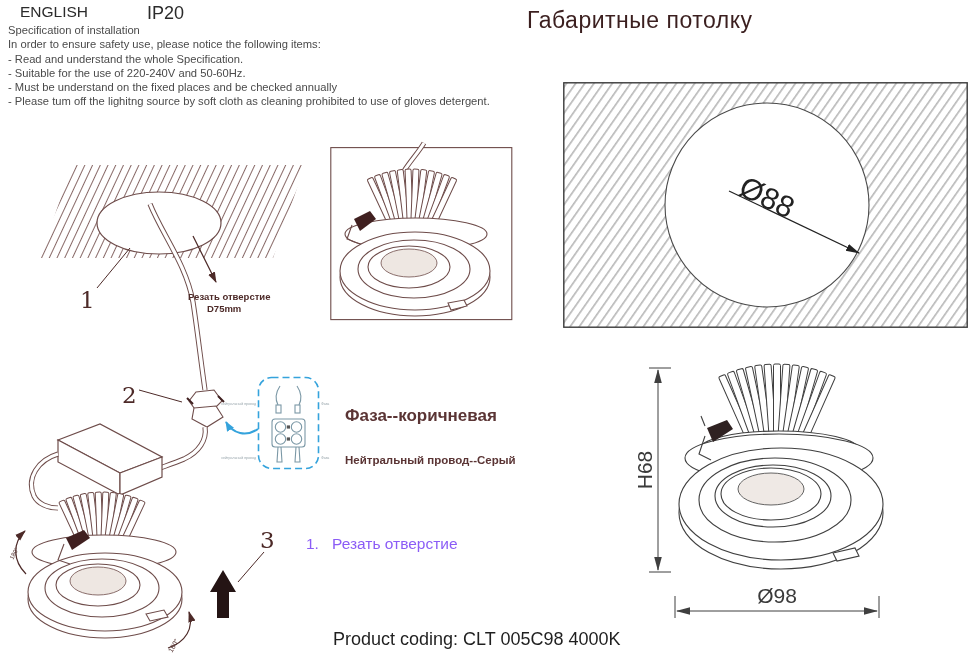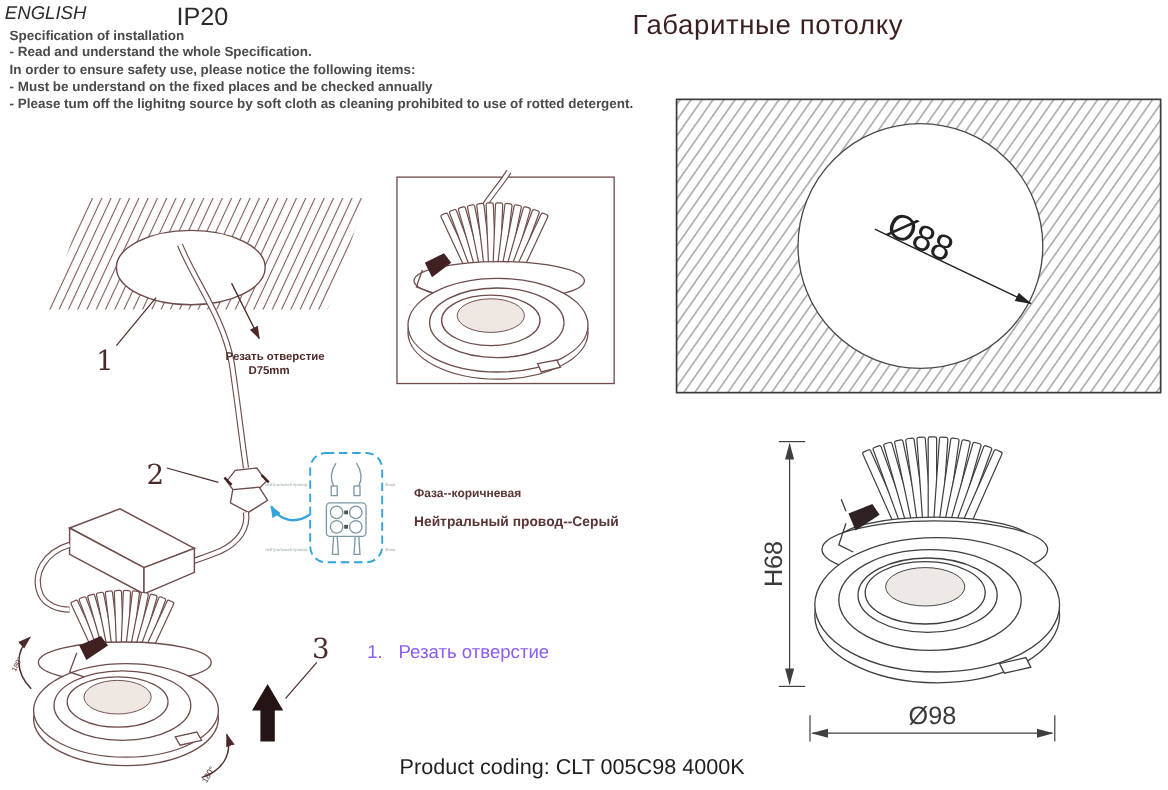--- a/index.html
+++ b/index.html
@@ -1,38 +1,39 @@
 <!DOCTYPE html>
 <html><head>
 <meta charset="utf-8">
 <style>
   html,body{margin:0;padding:0;background:#fff;}
   .page{position:relative;width:973px;height:658px;background:#fff;overflow:hidden;
         font-family:"Liberation Sans",sans-serif;}
   .abs{position:absolute;white-space:nowrap;}
-  .spec div{height:14.3px;font-weight:bold;}
+  .spec div{height:14.3px;}
   .step .n{display:inline-block;width:26px;}
   svg{position:absolute;overflow:visible;}
   svg text{font-family:"Liberation Sans",sans-serif;}
   .serifnum{font-family:"DejaVu Serif","Liberation Serif",serif;}
 </style>
 </head>
 <body>
 
 <div class="page">
 
-  <div class="abs" style="left:4px;top:3px;font-size:15.5px;color:#2b2b2b;font-style:italic;">ENGLISH</div>
-  <div class="abs" style="left:147px;top:3px;font-size:21px;color:#2b2b2b;">IP20</div>
+  <div class="abs" style="left:20px;top:3px;font-size:15.5px;color:#2b2b2b;">ENGLISH</div>
+  <div class="abs" style="left:147px;top:3px;font-size:18px;color:#2b2b2b;">IP20</div>
 
   <div class="abs spec" style="left:8px;top:24px;font-size:11.2px;color:#4a4a4a;">
     <div>Specification of installation</div>
+    <div>In order to ensure safety use, please notice the following items:</div>
     <div>- Read and understand the whole Specification.</div>
-    <div>In order to ensure safety use, please notice the following items:</div>
+    <div>- Suitable for the use of 220-240V and 50-60Hz.</div>
     <div>- Must be understand on the fixed places and be checked annually</div>
-    <div>- Please tum off the lighitng source by soft cloth as cleaning prohibited to use of rotted detergent.</div>
+    <div>- Please tum off the lighitng source by soft cloth as cleaning prohibited to use of gloves detergent.</div>
   </div>
 
   <div class="abs" style="left:527px;top:7px;font-size:23px;color:#3b1f1f;letter-spacing:.5px;">Габаритные потолку</div>
 
   <svg style="left:563px;top:82px;" width="405" height="246" viewBox="0 0 405 246">
     <defs>
       <pattern id="hatchA" width="7.5" height="7.5" patternUnits="userSpaceOnUse" patternTransform="rotate(35)">
         <line x1="3.7" y1="-1" x2="3.7" y2="8.5" stroke="#6f6f6f" stroke-width="0.8"></line>
       </pattern>
       <marker id="arrA" markerWidth="15" markerHeight="10" refX="13" refY="5" orient="auto" markerUnits="userSpaceOnUse">
@@ -178,22 +179,22 @@
       <path d="M58,75 L57,90 L62,90 L61,75"></path>
       <path d="M76,75 L75,90 L80,90 L79,75"></path>
     </g>
     <text x="36" y="33" text-anchor="end" font-size="3.6" fill="#9aa7ad">нейтральный провод</text>
     <text x="101" y="33" font-size="3.6" fill="#9aa7ad">Фаза</text>
     <text x="36" y="87" text-anchor="end" font-size="3.6" fill="#9aa7ad">нейтральный провод</text>
     <text x="101" y="87" font-size="3.6" fill="#9aa7ad">Фаза</text>
     <path d="M38,57 C26,65 13,62 6,50" fill="none" stroke="#35a3dc" stroke-width="2" marker-end="url(#arrD)"></path>
   </svg>
 
-  <div class="abs" style="left:345px;top:406px;font-size:10px;font-weight:bold;color:#5a3434;">Фаза--коричневая</div>
-  <div class="abs" style="left:345px;top:429px;font-size:11.5px;font-weight:bold;color:#5a3434;">Нейтральный провод--Серый</div>
+  <div class="abs" style="left:345px;top:406px;font-size:17px;font-weight:bold;color:#5a3434;">Фаза--коричневая</div>
+  <div class="abs" style="left:345px;top:454px;font-size:11.5px;font-weight:bold;color:#5a3434;">Нейтральный провод--Серый</div>
 
   <div class="abs" style="left:306px;top:535px;font-size:15.5px;color:#8b5cf6;line-height:17.4px;">
     <div class="step">
       <span class="n">1.</span><span>Резать отверстие</span>
     </div>
   </div>
 
   <svg style="left:605px;top:348px;" width="370" height="282" viewBox="0 0 370 282">
     <defs>
       <marker id="arrE" markerWidth="15" markerHeight="10" refX="13" refY="5" orient="auto" markerUnits="userSpaceOnUse">

